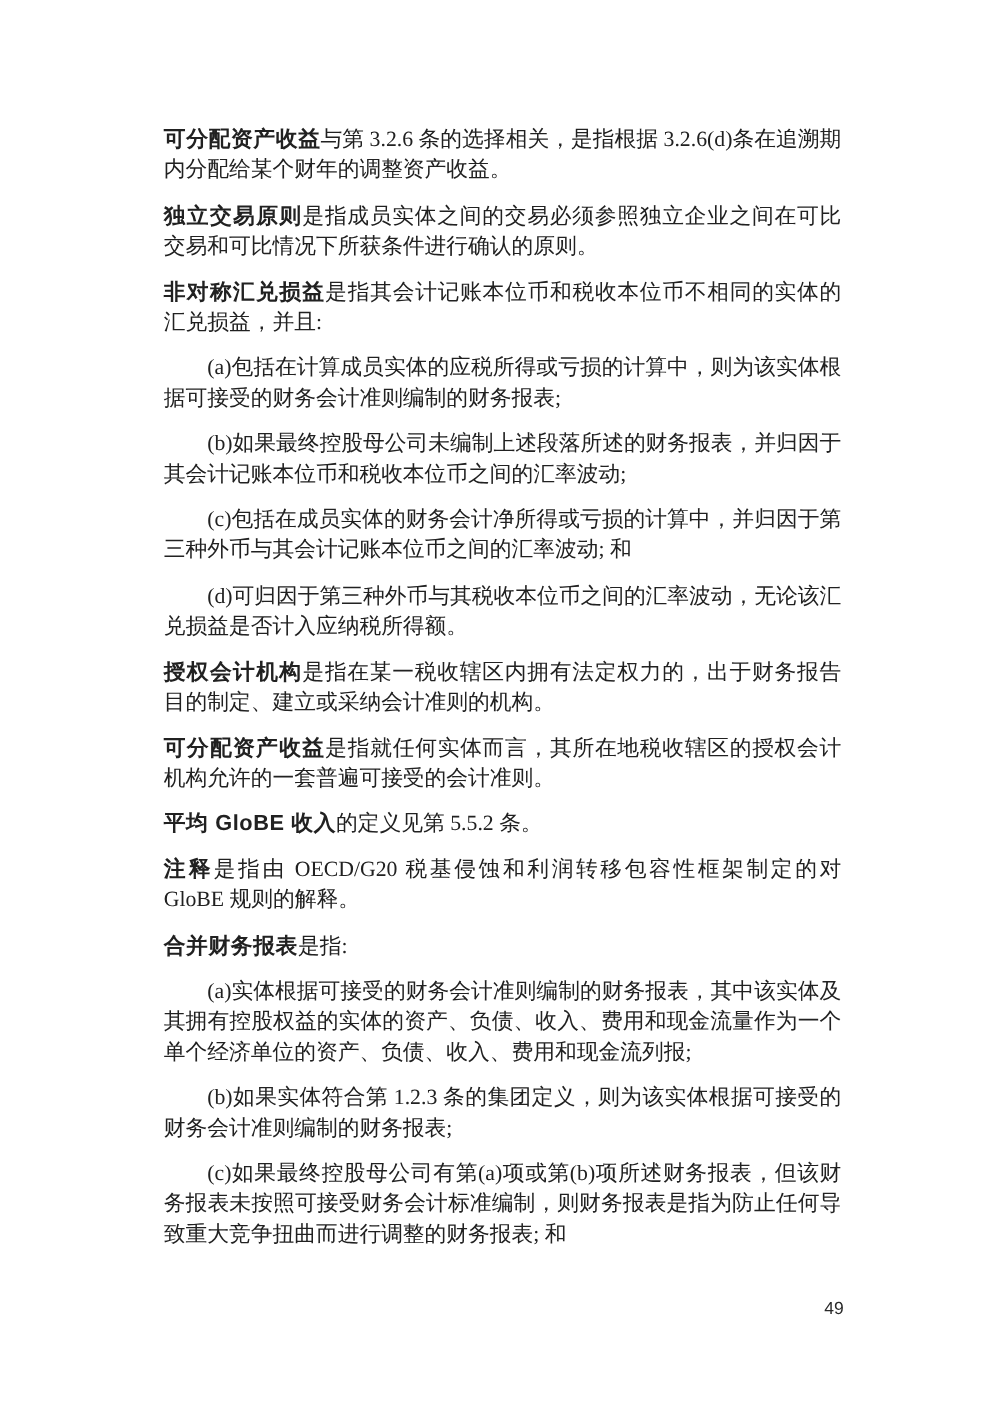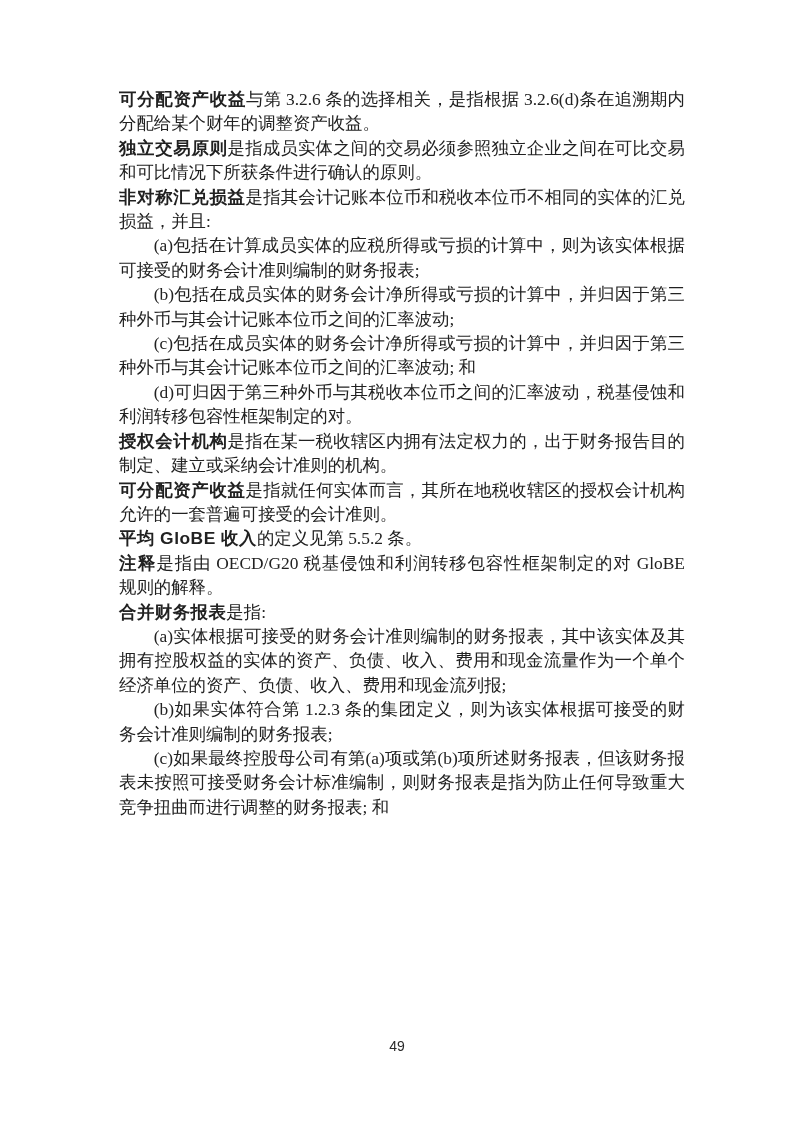--- a/index.html
+++ b/index.html
@@ -20,61 +20,61 @@
     top: 87px;
     width: 566px;
     font-family: "Liberation Serif", serif;
     font-size: 17.4px;
     line-height: 24.4px;
     color: #212121;
     text-align: justify;
     text-justify: inter-ideograph;
   }
   .textblock p {
-    margin: 0;
+    margin: 12px;
     padding: 0;
   }
   .textblock p.indent {
     text-indent: 2em;
   }
   .term {
     font-weight: bold;
     font-family: "Liberation Sans", sans-serif;
     letter-spacing: 0.5px;
   }
   .pagenum {
     position: absolute;
     left: 119px;
     top: 1038px;
     width: 556px;
-    text-align: center;
+    text-align: right;
     font-family: "Liberation Sans", sans-serif;
     font-size: 14px;
     color: #2a2a2a;
   }
 </style>
 </head>
 <body>
 
 <div class="page">
   <div class="textblock">
 
     <p><span class="term">可分配资产收益</span><span>与第 3.2.6 条的选择相关，是指根据 3.2.6(d)条在追溯期内分配给某个财年的调整资产收益。</span></p>
 
     <p><span class="term">独立交易原则</span><span>是指成员实体之间的交易必须参照独立企业之间在可比交易和可比情况下所获条件进行确认的原则。</span></p>
 
     <p><span class="term">非对称汇兑损益</span><span>是指其会计记账本位币和税收本位币不相同的实体的汇兑损益，并且:</span></p>
 
     <p class="indent"><span>(a)包括在计算成员实体的应税所得或亏损的计算中，则为该实体根据可接受的财务会计准则编制的财务报表;</span></p>
 
-    <p class="indent"><span>(b)包括在成员实体的财务会计净所得或亏损的计算中，并归因于第三种外币与其会计记账本位币之间的汇率波动;</span></p>
+    <p class="indent"><span>(b)如果最终控股母公司未编制上述段落所述的财务报表，并归因于其会计记账本位币和税收本位币之间的汇率波动;</span></p>
 
     <p class="indent"><span>(c)包括在成员实体的财务会计净所得或亏损的计算中，并归因于第三种外币与其会计记账本位币之间的汇率波动; 和</span></p>
 
-    <p class="indent"><span>(d)可归因于第三种外币与其税收本位币之间的汇率波动，税基侵蚀和利润转移包容性框架制定的对。</span></p>
+    <p class="indent"><span>(d)可归因于第三种外币与其税收本位币之间的汇率波动，无论该汇兑损益是否计入应纳税所得额。</span></p>
 
 
     <p><span class="term">授权会计机构</span><span>是指在某一税收辖区内拥有法定权力的，出于财务报告目的制定、建立或采纳会计准则的机构。</span></p>
 
     <p><span class="term">可分配资产收益</span><span>是指就任何实体而言，其所在地税收辖区的授权会计机构允许的一套普遍可接受的会计准则。</span></p>
 
 
     <p><span class="term">平均 GloBE 收入</span><span>的定义见第 5.5.2 条。</span></p>
 
     <p><span class="term">注释</span><span>是指由 OECD/G20 税基侵蚀和利润转移包容性框架制定的对 GloBE 规则的解释。</span></p>

